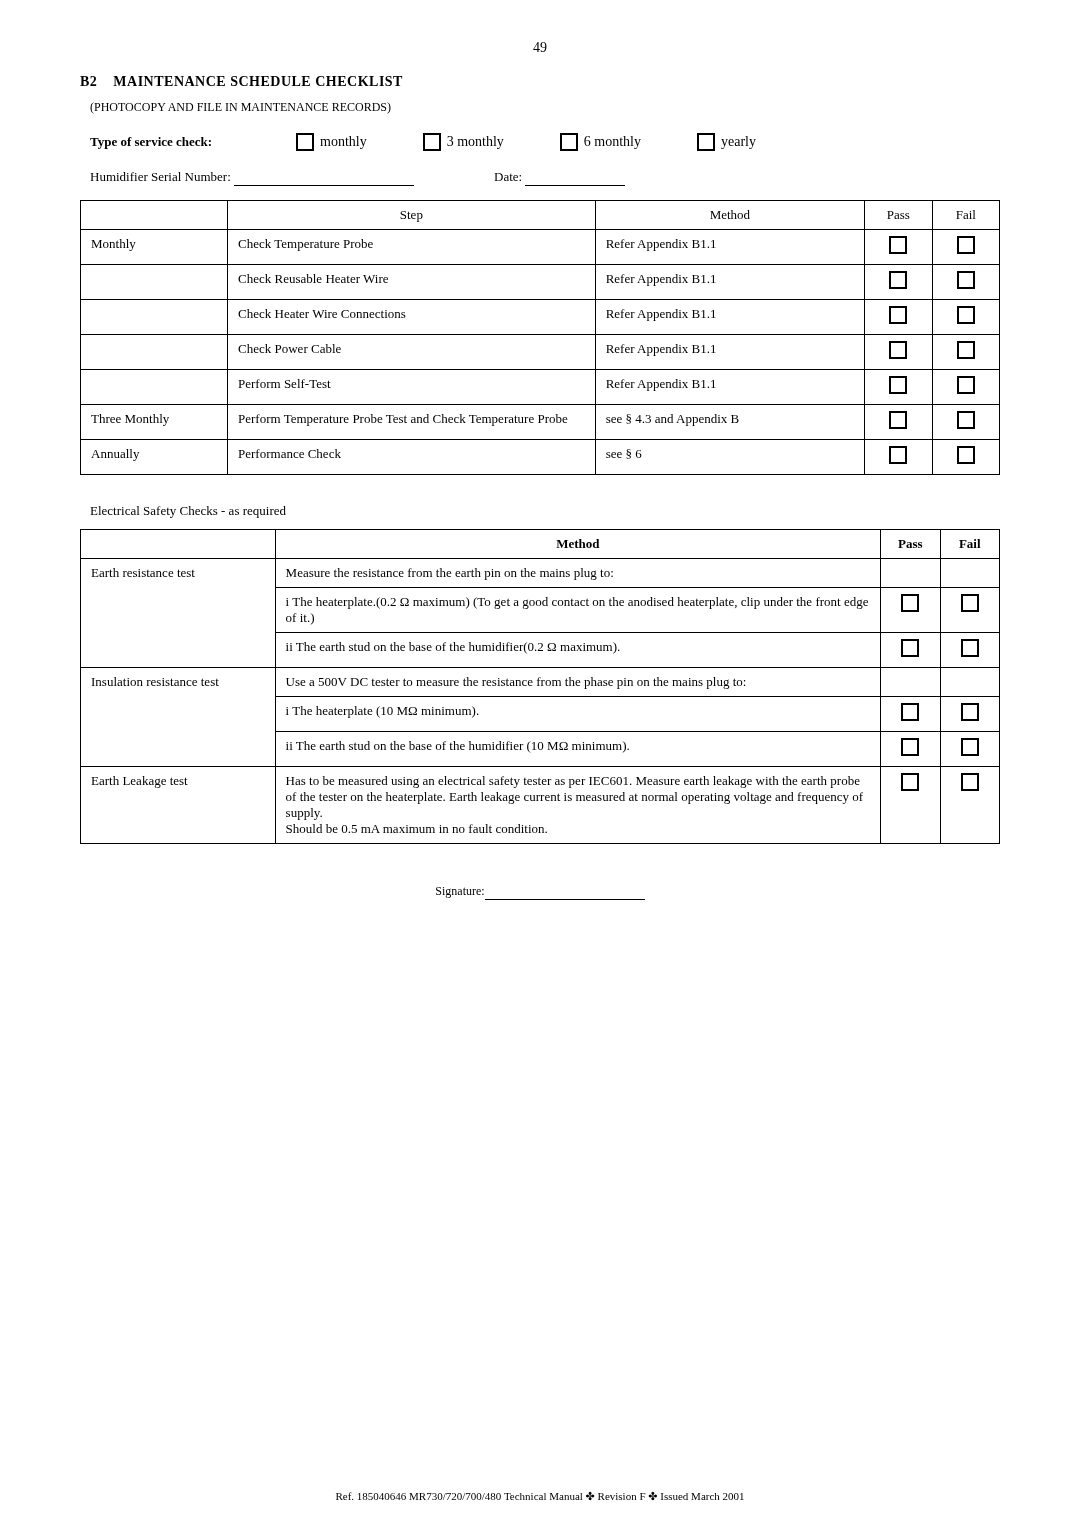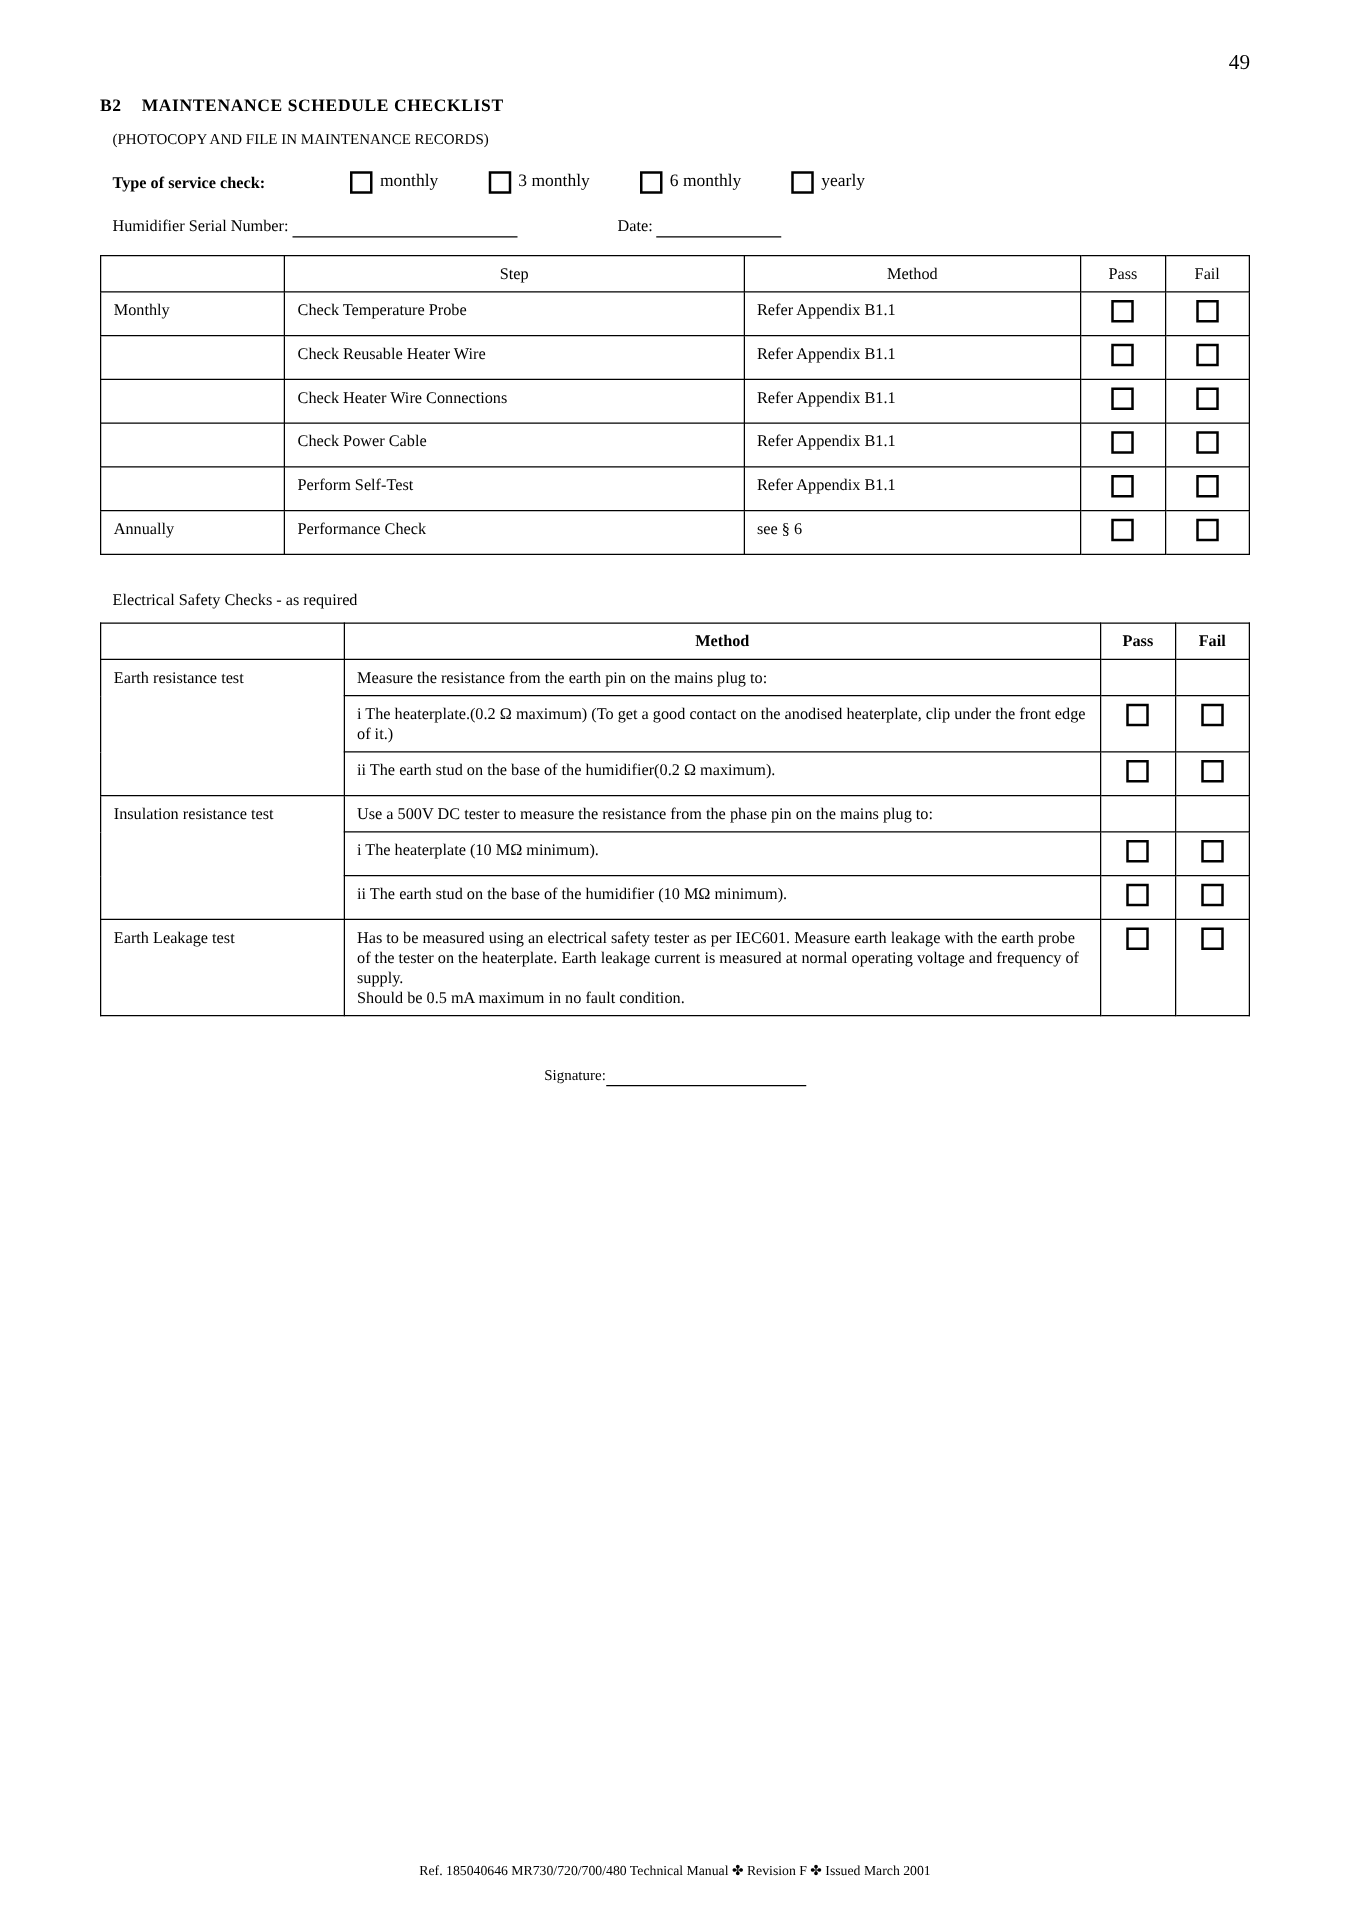--- a/index.html
+++ b/index.html
@@ -6,42 +6,42 @@
     body {
       font-family: 'Times New Roman', Times, serif;
       font-size: 13px;
       background: #fff;
       color: #000;
       width: 1080px;
       min-height: 1525px;
       padding: 40px 80px;
     }
     .page-number {
-      text-align: right;
+      text-align: center;
       margin-bottom: 18px;
-      font-size: 17px;
+      font-size: 14px;
     }
     .section-title {
       font-weight: bold;
       font-size: 14px;
       margin-bottom: 10px;
       text-transform: uppercase;
       letter-spacing: 0.5px;
     }
     .photocopy-note {
       font-size: 12px;
       margin-bottom: 18px;
       margin-left: 10px;
     }
     .service-check-row {
       display: flex;
       align-items: center;
       margin-bottom: 18px;
       margin-left: 10px;
-      gap: 0;
+      gap: 16px;
     }
     .service-check-label {
       font-weight: bold;
       font-size: 13px;
       margin-right: 30px;
       min-width: 160px;
     }
     .check-option {
       display: flex;
       align-items: center;
@@ -230,20 +230,27 @@
       <td class="checkbox-cell"><span class="checkbox-square"></span></td>
     </tr>
     <tr>
       <td></td>
       <td>Perform Self-Test</td>
       <td>Refer Appendix B1.1</td>
       <td class="checkbox-cell"><span class="checkbox-square"></span></td>
       <td class="checkbox-cell"><span class="checkbox-square"></span></td>
     </tr>
     <tr>
+      <td>Three Monthly</td>
+      <td>Perform Temperature Probe Test and Check Temperature Probe</td>
+      <td>see § 4.3 and Appendix B</td>
+      <td class="checkbox-cell"><span class="checkbox-square"></span></td>
+      <td class="checkbox-cell"><span class="checkbox-square"></span></td>
+    </tr>
+    <tr>
       <td>Annually</td>
       <td>Performance Check</td>
       <td>see § 6</td>
       <td class="checkbox-cell"><span class="checkbox-square"></span></td>
       <td class="checkbox-cell"><span class="checkbox-square"></span></td>
     </tr>
   </tbody>
 </table>
 
 <div class="electrical-title">Electrical Safety Checks - as required</div>

